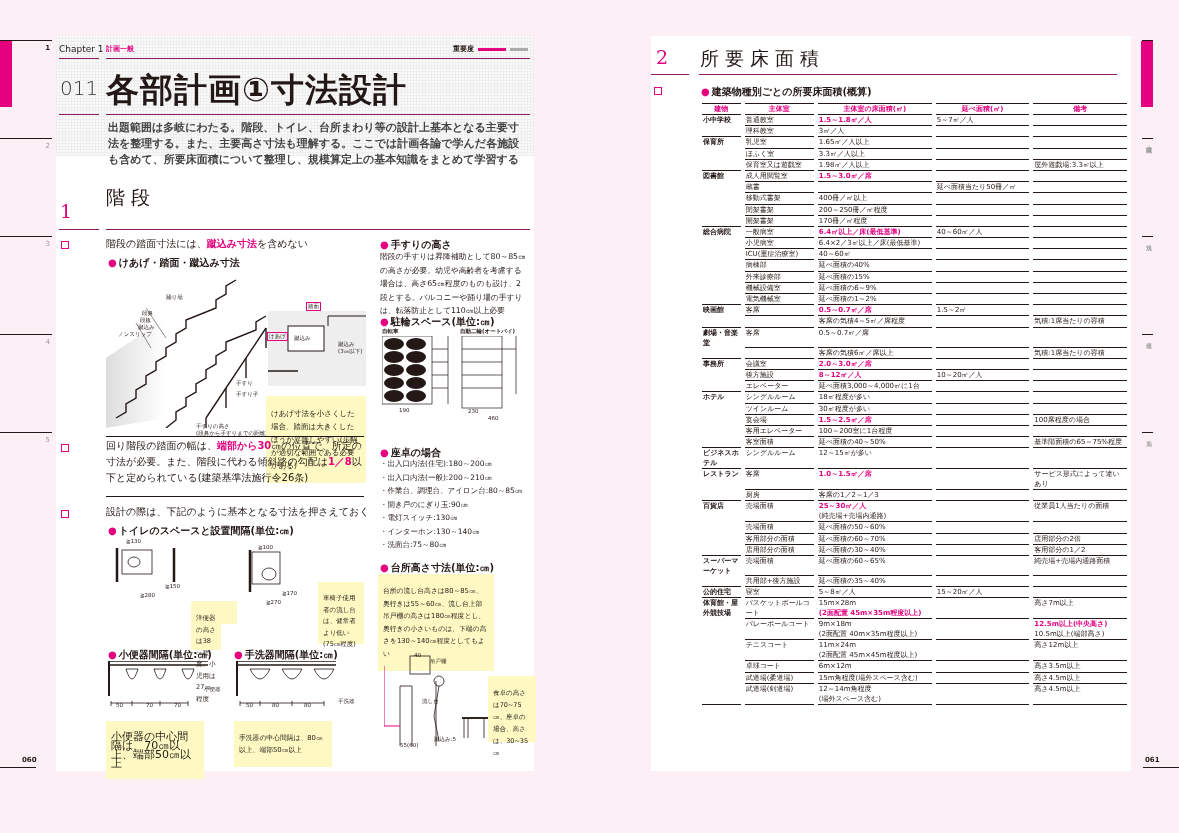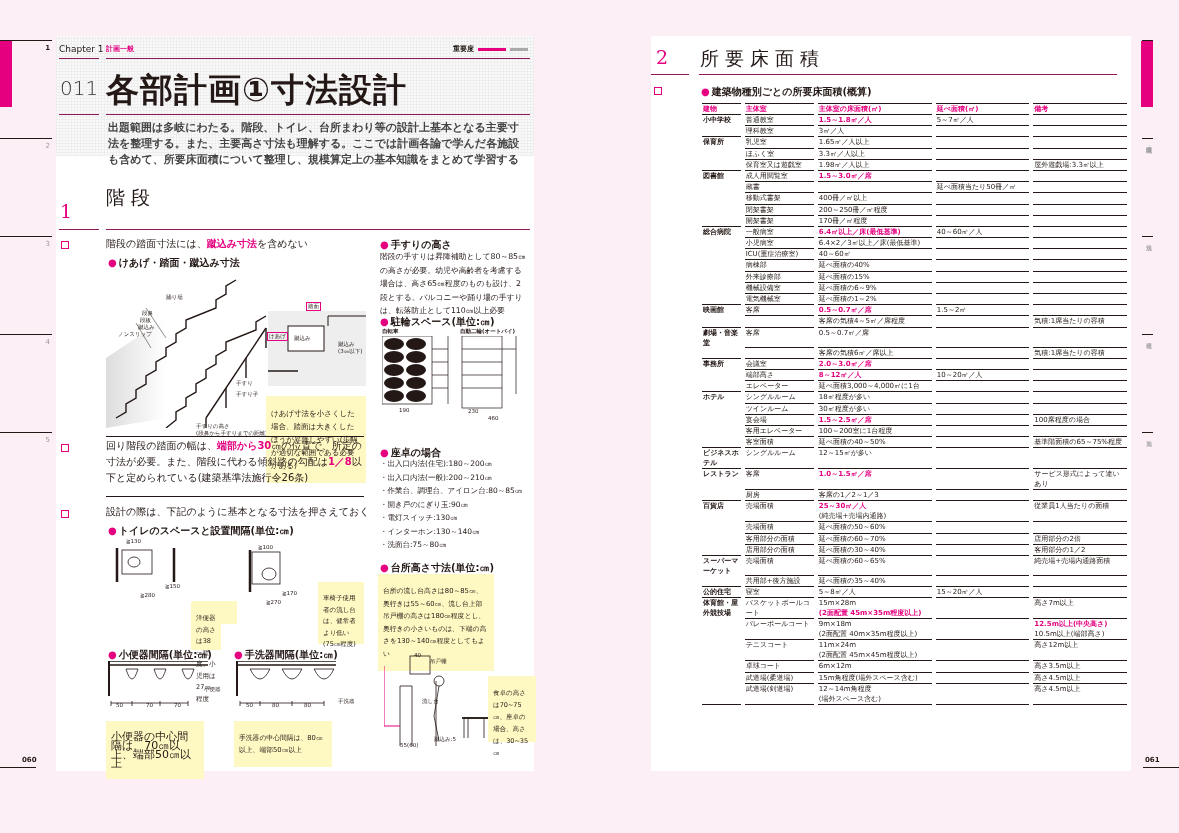--- a/index.html
+++ b/index.html
@@ -30,21 +30,21 @@
 .h2t{position:absolute;font-family:"DejaVu Serif",serif;font-size:19px;letter-spacing:6px}
 .chk{position:absolute;width:8px;height:8px;border:1px solid #e4007f}
 .body-t{position:absolute;font-size:10px;line-height:16px}
 .sub{position:absolute;font-size:10px;font-weight:bold}
 .sub::before{content:"●";color:#e4007f;margin-right:2px}
 .note{position:absolute;background:#fef9c3;font-size:7.5px;line-height:13px;padding:11px 5px}
 .small{position:absolute;font-size:7.5px;line-height:13.5px}
 .lbl{position:absolute;font-size:5.5px}
 
 .tbl{position:absolute;left:47px;top:67px;width:433px;font-size:7px;border-collapse:separate;border-spacing:4px 0}
-.tbl th{text-align:left;color:#e4007f;font-weight:bold;border-bottom:1px solid #231815;border-top:1px solid #231815;height:10px;padding:0 1px}
+.tbl th{text-align:center;color:#e4007f;font-weight:bold;border-bottom:1px solid #231815;border-top:1px solid #231815;height:10px;padding:0 1px}
 .tbl td{border-bottom:1px solid #231815;height:11.2px;padding:0 1px;vertical-align:top;line-height:10px}
 .tbl td.b{font-weight:bold}
 .tbl td.nb{border-bottom:none}
 .tbl .hl{color:#e4007f;font-weight:bold}
 .right-tabs{position:absolute;left:1142px;top:40px;width:37px}
 .rtab{height:98px;border-top:1px solid #231815;position:relative;font-size:6px;color:#999;padding:3px 0 0 2px;writing-mode:vertical-rl}
 .rtab.active{color:#231815;font-weight:bold}
 .rtab .bar{position:absolute;right:0;top:0;width:12px;height:66px;background:#e4007f}
 svg{position:absolute}
 </style>
@@ -437,21 +437,21 @@
         </tr>
         <tr>
           <td class="b nb"><span>事務所</span></td>
           <td><span>会議室</span></td>
           <td><span class="hl">2.0～3.0㎡／席</span></td>
           <td><span></span></td>
           <td><span></span></td>
         </tr>
         <tr>
           <td class="b nb"><span></span></td>
-          <td><span>端部高さ</span></td>
+          <td><span>後方施設</span></td>
           <td><span class="hl">8～12㎡／人</span></td>
           <td><span>10～20㎡／人</span></td>
           <td><span></span></td>
         </tr>
         <tr>
           <td class="b"><span></span></td>
           <td><span>エレベーター</span></td>
           <td><span>延べ面積3,000～4,000㎡に1台</span></td>
           <td><span></span></td>
           <td><span></span></td>

